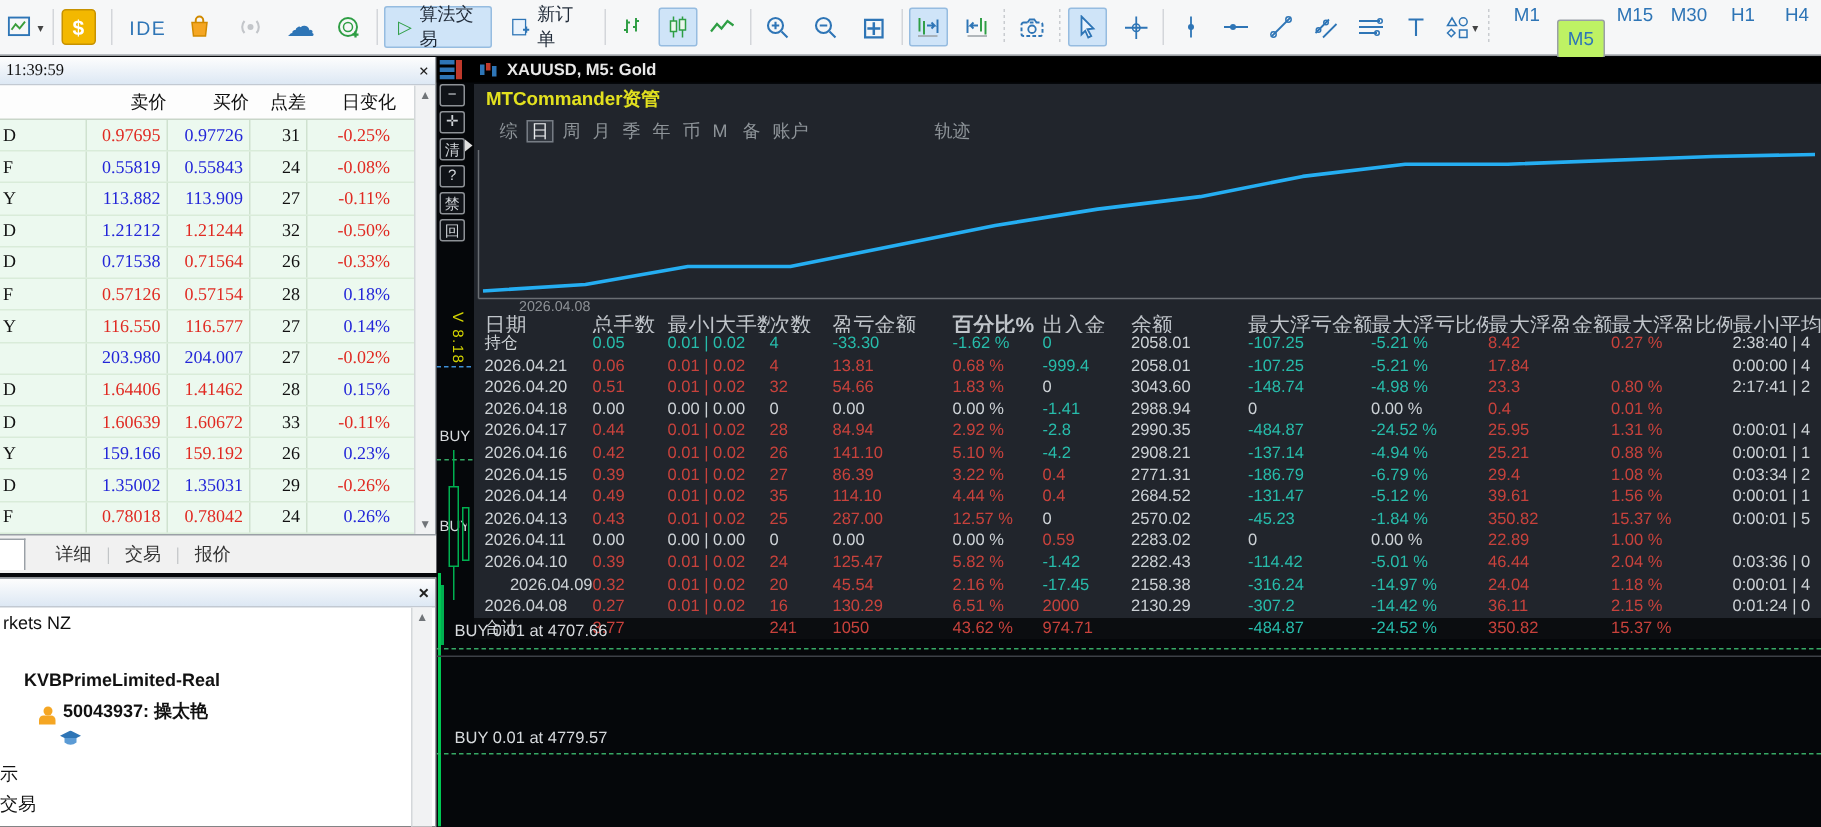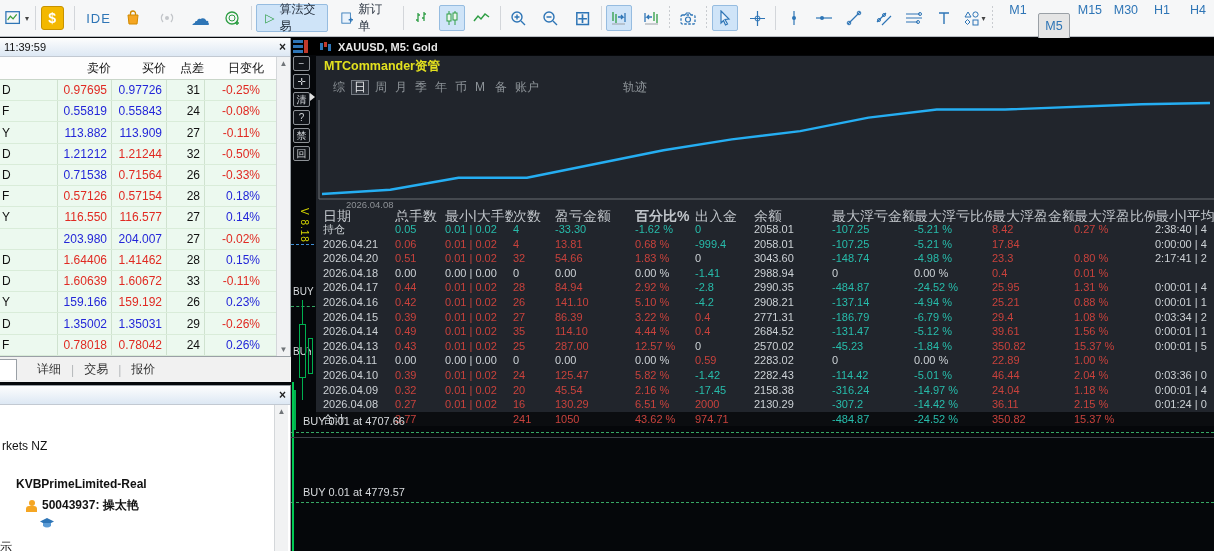--- a/index.html
+++ b/index.html
@@ -17,25 +17,25 @@
   .tbsep{width:1px;height:24px;background:#d3d6da;margin:0 5px;}
   .tbsep.dot{background:repeating-linear-gradient(#c9ccd0 0 2px,transparent 2px 4px);}
   .tbtn{display:flex;align-items:center;gap:5px;padding:0 8px;height:26px;border:1px solid transparent;
     border-radius:2px;font-size:12px;color:#1f2937;}
   .tbtn.active{background:#cfe4f8;border-color:#96bce0;}
   .dollar{width:24px;height:22px;background:#f3b800;border:1px solid #c79200;border-radius:3px;
     color:#fff;font-weight:bold;font-size:14px;display:flex;align-items:center;justify-content:center;}
   .ide{color:#2e75b6;font-size:13px;letter-spacing:1px;}
   .tf{min-width:30px;height:24px;display:flex;align-items:center;justify-content:center;
     color:#2e75b6;font-size:12.5px;border:1px solid transparent;border-radius:2px;margin-left:4px;}
-  .tf.active{background:#e5e5e5;border-color:#9aa0a6;margin-top:16px;}
+  .tf.active{background:#bef264;border-color:#9aa0a6;margin-top:16px;}
   .caret{color:#444;font-size:8px;margin-left:2px;}
   
   .mw{position:absolute;left:0;top:38px;width:291px;height:344px;background:#fff;
-    border-right:1px solid #9aa0a6;box-sizing:border-box;}
+    border-right:1px solid #9aa0a6;box-sizing:border-box;font-family:Liberation Serif, serif;}
   .ptitle{position:absolute;left:0;top:0;width:100%;height:19px;
     background:linear-gradient(#fdfdfd,#dde8f4);border-bottom:1px solid #c2c9d2;
     font-size:11px;color:#111;display:flex;align-items:center;box-sizing:border-box;padding:0 4px;}
   .ptitle .x{margin-left:auto;color:#222;font-size:12px;font-weight:bold;cursor:default;}
   .mw-header{position:absolute;left:0;top:19px;width:277px;height:23px;background:#fdfdfd;
     border-bottom:1px solid #c9d6c9;display:flex;align-items:center;font-size:12px;color:#111;box-sizing:border-box;}
   .mw-header span{text-align:right;}
   .mw-body{position:absolute;left:0;top:42px;width:277px;height:276px;background:#ecf9ef;}
   .mw-row{display:flex;align-items:center;height:21.23px;border-bottom:1px solid #d9ecd9;
     font-size:12px;box-sizing:border-box;}
@@ -47,21 +47,21 @@
     color:#707478;font-size:8px;display:flex;flex-direction:column;align-items:center;box-sizing:border-box;}
   .vscroll .up{margin-top:2px;} .vscroll .dn{margin-top:auto;margin-bottom:2px;}
   .mw-tabs{position:absolute;left:0;top:318px;width:291px;height:26px;background:#f1f1f1;
     border-top:1px solid #9aa0a6;display:flex;align-items:center;font-size:12px;color:#333;box-sizing:border-box;}
   .tabstub{width:16px;height:20px;background:#fff;border:1px solid #9aa0a6;border-left:none;border-bottom:none;margin-right:10px;}
   .mwtab{padding:0 10px;} .tabbar{color:#b5b8bb;}
   
   .nav{position:absolute;left:0;top:385px;width:291px;height:166px;background:#fff;
     border-right:1px solid #9aa0a6;border-top:1px solid #9aa0a6;box-sizing:border-box;}
   .tree{position:absolute;left:0;top:19px;width:272px;bottom:0;overflow:hidden;font-size:12px;color:#111;}
-  .titem{position:absolute;white-space:nowrap;display:flex;align-items:center;gap:5px;margin-top:31px;}
+  .titem{position:absolute;white-space:nowrap;display:flex;align-items:flex-end;gap:5px;}
   .titem.b{font-weight:bold;}
   .uicon{width:11px;height:12px;position:relative;display:inline-block;}
   .uicon:before{content:"";position:absolute;left:2.5px;top:0;width:6px;height:6px;border-radius:50%;background:#f5a623;}
   .uicon:after{content:"";position:absolute;left:0;top:6px;width:11px;height:6px;border-radius:3px 3px 0 0;background:#f5a623;}
   
   .chart{position:absolute;left:291px;top:38px;width:923px;height:513px;background:#05070a;overflow:hidden;}
   .ctitle{position:absolute;left:0;top:0;width:100%;height:17px;background:#000;color:#e8e8e8;
     font-size:11px;font-weight:bold;display:flex;align-items:center;}
   .btncol{position:absolute;left:2px;top:18px;width:19px;}
   .cbtn{width:17px;height:15px;border:1px solid #8d9196;border-radius:2px;color:#cfd3d7;font-size:10px;
@@ -656,21 +656,21 @@
           <div class="ea-cell c-red" style="width: 60px;">5.82 %</div>
           <div class="ea-cell c-teal" style="width: 59px;">-1.42</div>
           <div class="ea-cell c-white" style="width: 78px;">2282.43</div>
           <div class="ea-cell c-teal" style="width: 82px;">-114.42</div>
           <div class="ea-cell c-teal" style="width: 78px;">-5.01 %</div>
           <div class="ea-cell c-red" style="width: 82px;">46.44</div>
           <div class="ea-cell c-red" style="width: 81px;">2.04 %</div>
           <div class="ea-cell c-white" style="width: 92px;">0:03:36 | 0</div>
         </div>
         <div class="ea-row">
-          <div class="ea-cell c-white" style="width: 79px;">2026.04.09</div>
+          <div class="ea-cell c-white" style="width: 79px; text-align: right;">2026.04.09</div>
           <div class="ea-cell c-red" style="width: 50px;">0.32</div>
           <div class="ea-cell c-red" style="width: 68px;">0.01 | 0.02</div>
           <div class="ea-cell c-red" style="width: 42px;">20</div>
           <div class="ea-cell c-red" style="width: 80px;">45.54</div>
           <div class="ea-cell c-red" style="width: 60px;">2.16 %</div>
           <div class="ea-cell c-teal" style="width: 59px;">-17.45</div>
           <div class="ea-cell c-white" style="width: 78px;">2158.38</div>
           <div class="ea-cell c-teal" style="width: 82px;">-316.24</div>
           <div class="ea-cell c-teal" style="width: 78px;">-14.97 %</div>
           <div class="ea-cell c-red" style="width: 82px;">24.04</div>

